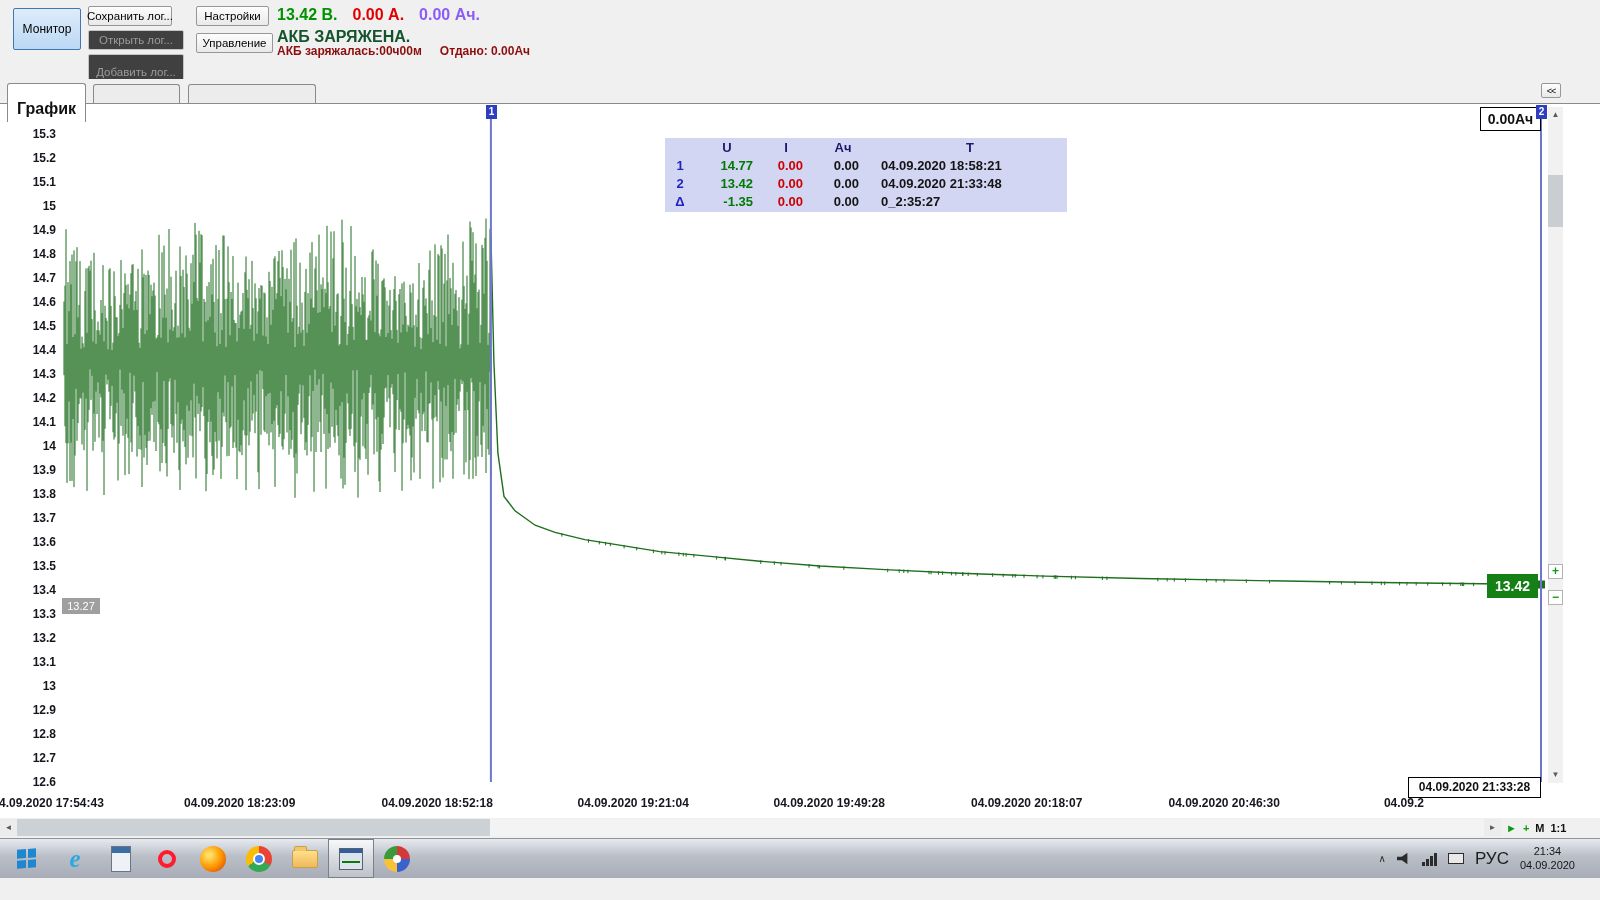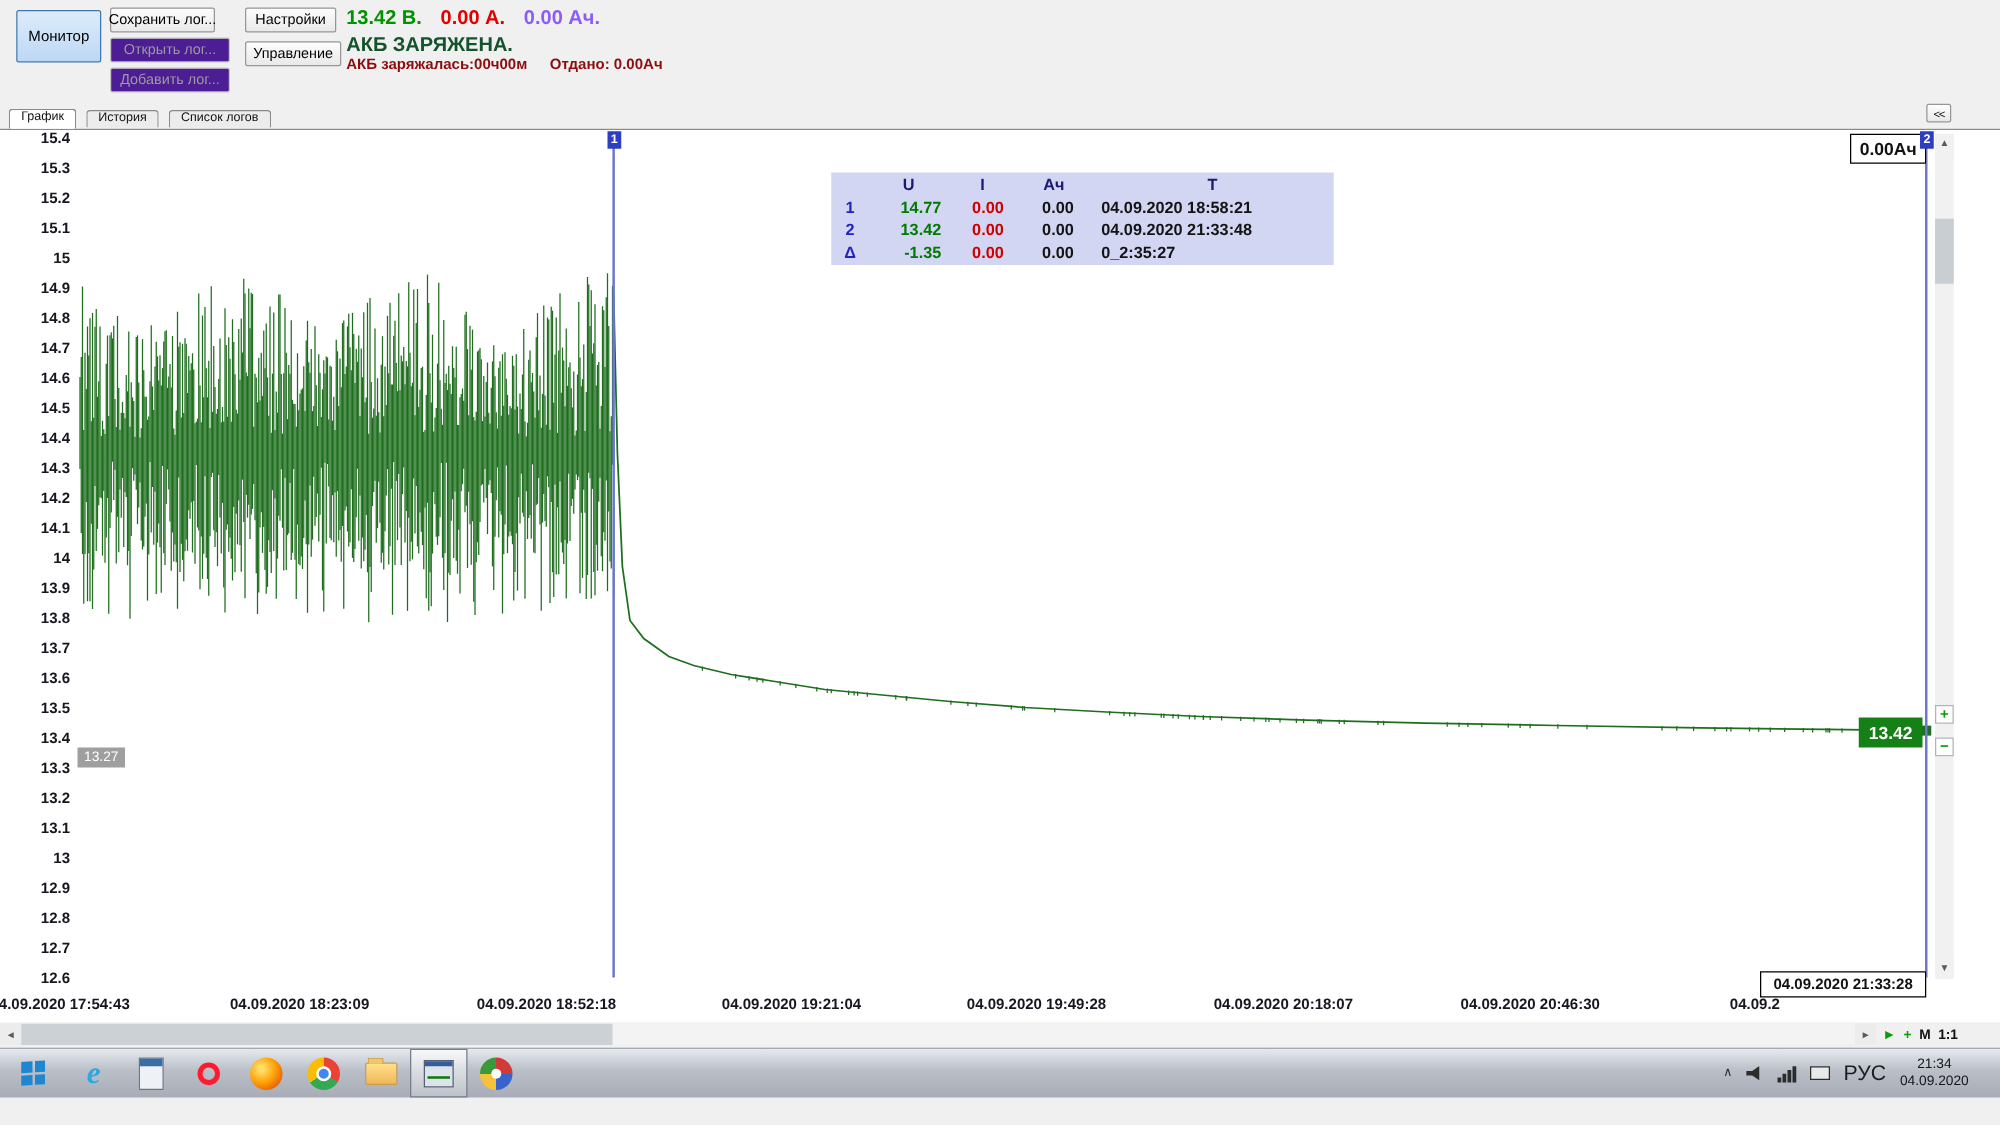--- a/index.html
+++ b/index.html
@@ -17,40 +17,40 @@
   .win-btns { position:absolute; right:0; top:0; height:22px; display:flex; }
   .win-btn { width:34px; height:22px; display:flex; align-items:center; justify-content:center;
     font-size:13px; color:#444; }
   .win-btn.close { width:44px; background:#e81123; color:#fff; font-size:14px; }
 
   
   .toolbar { position:relative; height:79px; background:#f0f0f0; }
   .wbtn { position:absolute; display:flex; align-items:center; justify-content:center;
     font-size:11.5px; color:#000; background:linear-gradient(#fdfdfd,#e9e9e9);
     border:1px solid #979797; border-radius:2px; white-space:nowrap; }
-  .wbtn.disabled { color:#9b9b9b; border-color:#c4c4c4; background:#4c1d95; }
+  .wbtn.disabled { color:#9b9b9b; border-color:#c4c4c4; background:#404040; }
   .btn-monitor { left:13px; top:8px; width:68px; height:42px; font-size:12px;
     background:linear-gradient(#ddecfb,#bcd8f4); border:1px solid #3f76b5; }
   .btn-save { left:88px; top:6px;  width:84px; height:20px; }
   .btn-open { left:88px; top:30px; width:96px; height:20px; }
-  .btn-add  { left:88px; top:54px; width:96px; height:20px; }
+  .btn-add  { left:88px; top:54px; width:96px; height:36px; }
   .btn-settings { left:196px; top:6px;  width:73px; height:20px; }
   .btn-control  { left:196px; top:33px; width:77px; height:20px; }
   .readout1 { position:absolute; left:277px; top:6px; font-size:16px; font-weight:bold; }
   .readout1 span { margin-right:15px; }
   .v-green { color:#009300; } .a-red { color:#e00000; } .c-mag { color:#8b5cf6; }
   .readout2 { position:absolute; left:277px; top:28px; font-size:16px; font-weight:bold; color:#14532d; }
   .readout3 { position:absolute; left:277px; top:44px; font-size:12px; font-weight:bold; color:#8d0d0d; }
   .readout3 span { margin-right:18px; }
 
   
   .tabbar { position:relative; height:24px; background:#f0f0f0; padding:4px 0 0 4px; }
-  .tab { display:inline-block; margin-left:3px; padding:0 9px 2px; font-size:10px;
+  .tab { display:inline-block; margin-left:3px; padding:16px 9px 2px; font-size:16px;
     border:1px solid #8a8a8a; border-bottom:none; border-radius:3px 3px 0 0;
-    background:#ececec; position:relative; top:1px; color:#111; }
+    background:#ececec; position:relative; top:1px; color:#111;font-weight:bold; }
   .tab.active { background:#fff; top:0; padding-bottom:4px; z-index:3; }
   .collapse-btn { position:absolute; right:39px; top:4px; width:20px; height:15px;
     font-size:9px; letter-spacing:-1px; }
 
   
   .chart { position:relative; height:715px; background:#fff; border-top:1px solid #8a8a8a; }
   #chart-svg { position:absolute; left:0; top:0; }
   .tick { font:700 12px "Liberation Sans","DejaVu Sans",sans-serif; fill:#16161f; }
   .cursor-flag { position:absolute; top:1px; width:11px; height:14px; background:#2e3ec0;
     color:#fff; font-size:10px; font-weight:bold; text-align:center; line-height:14px; z-index:6; }

